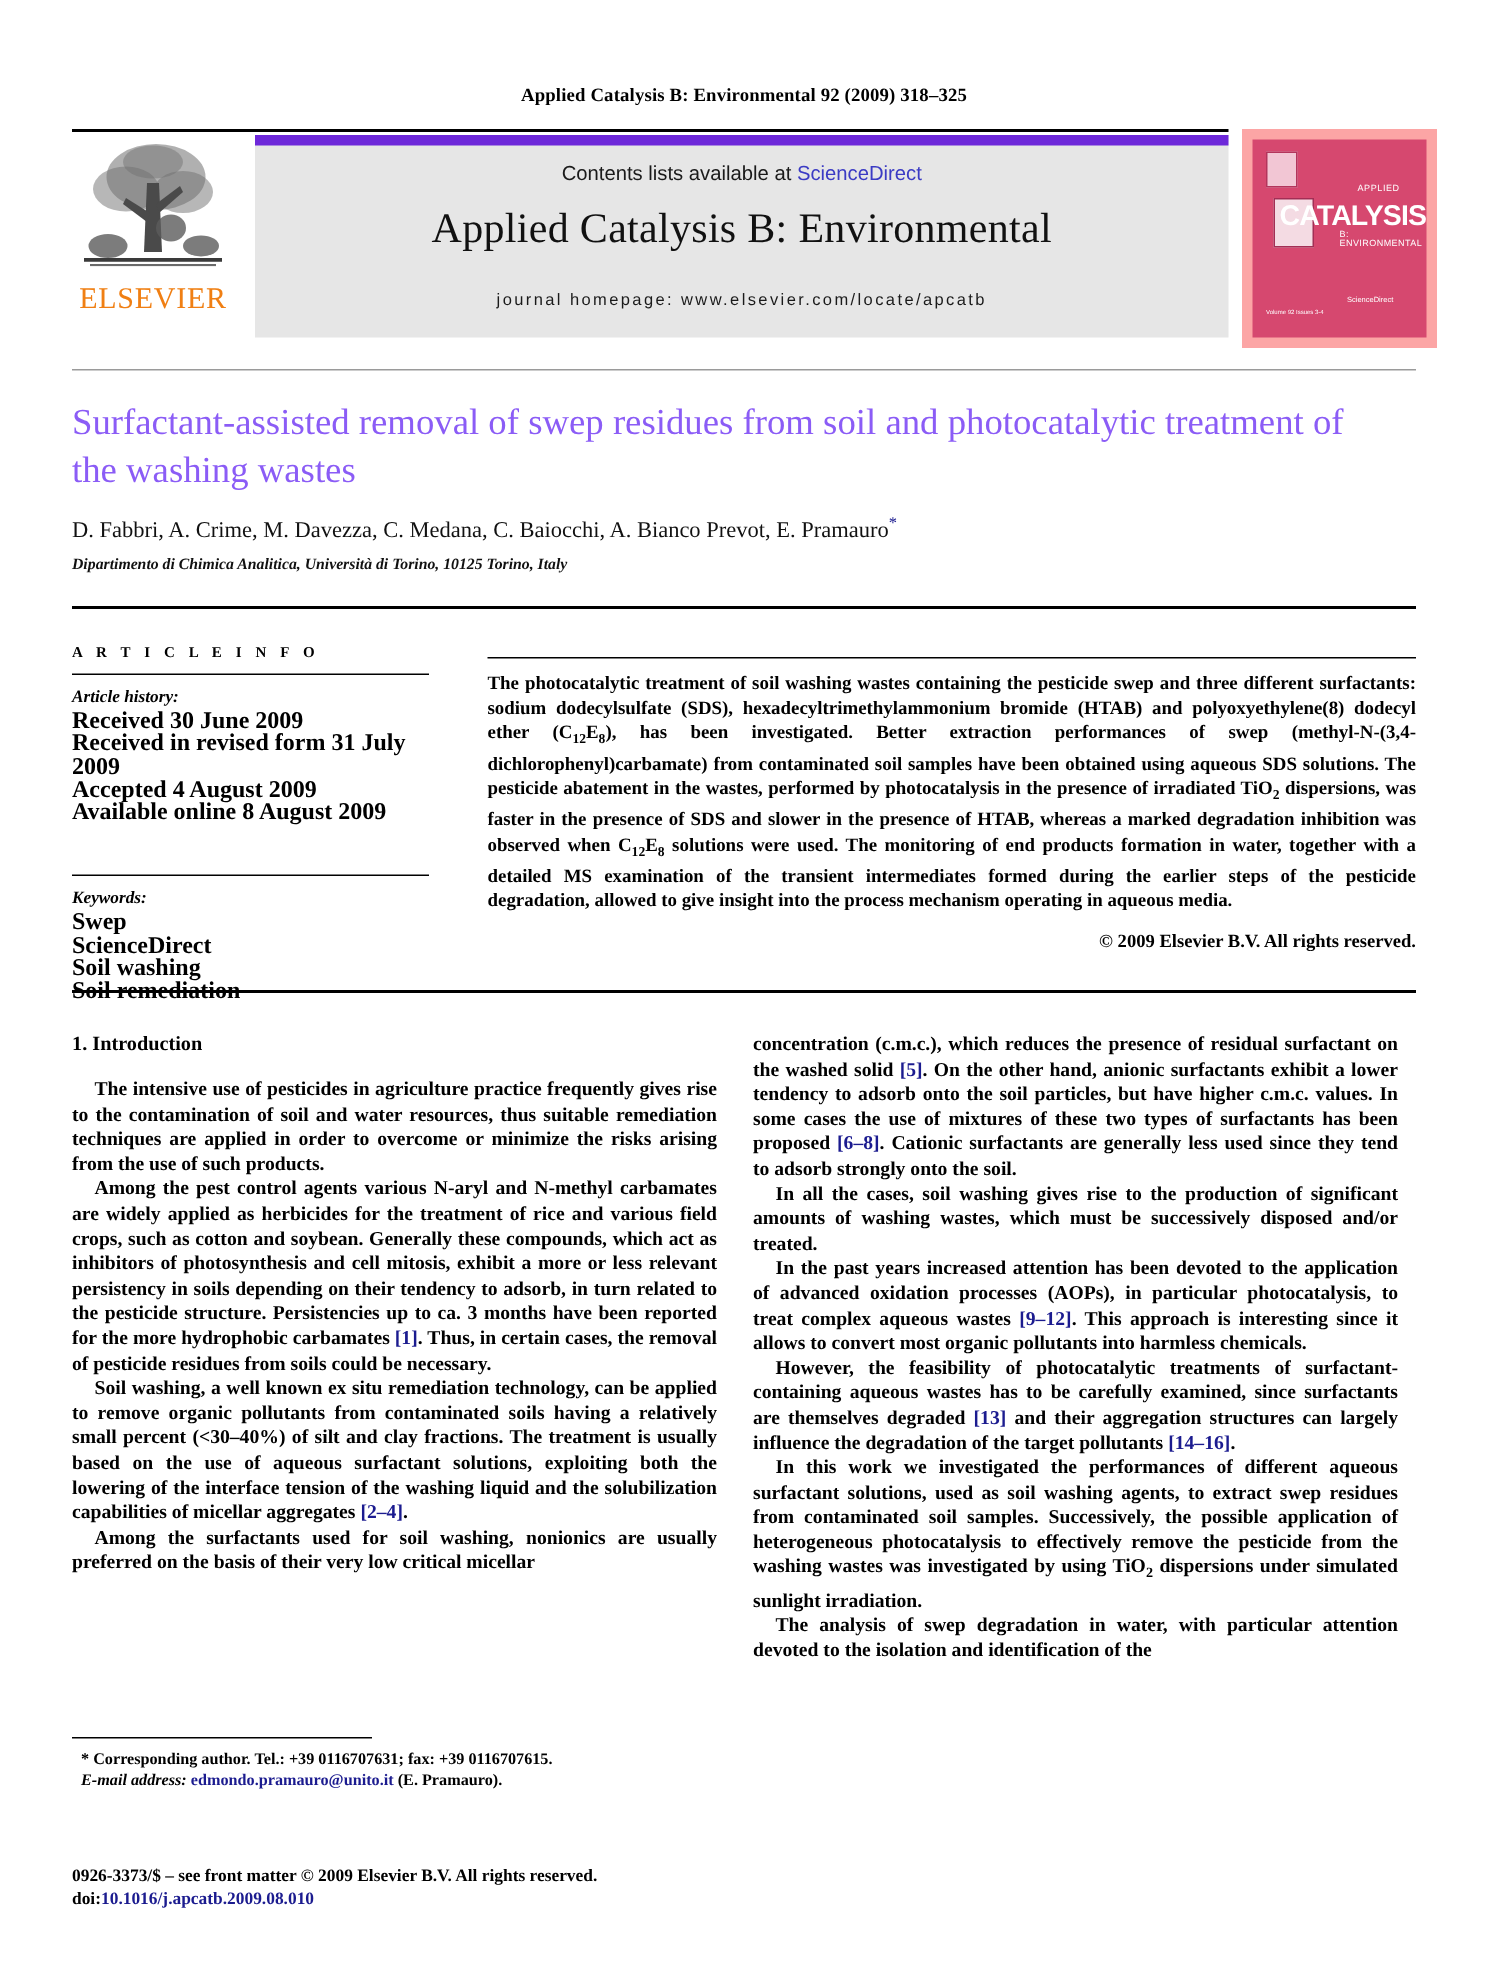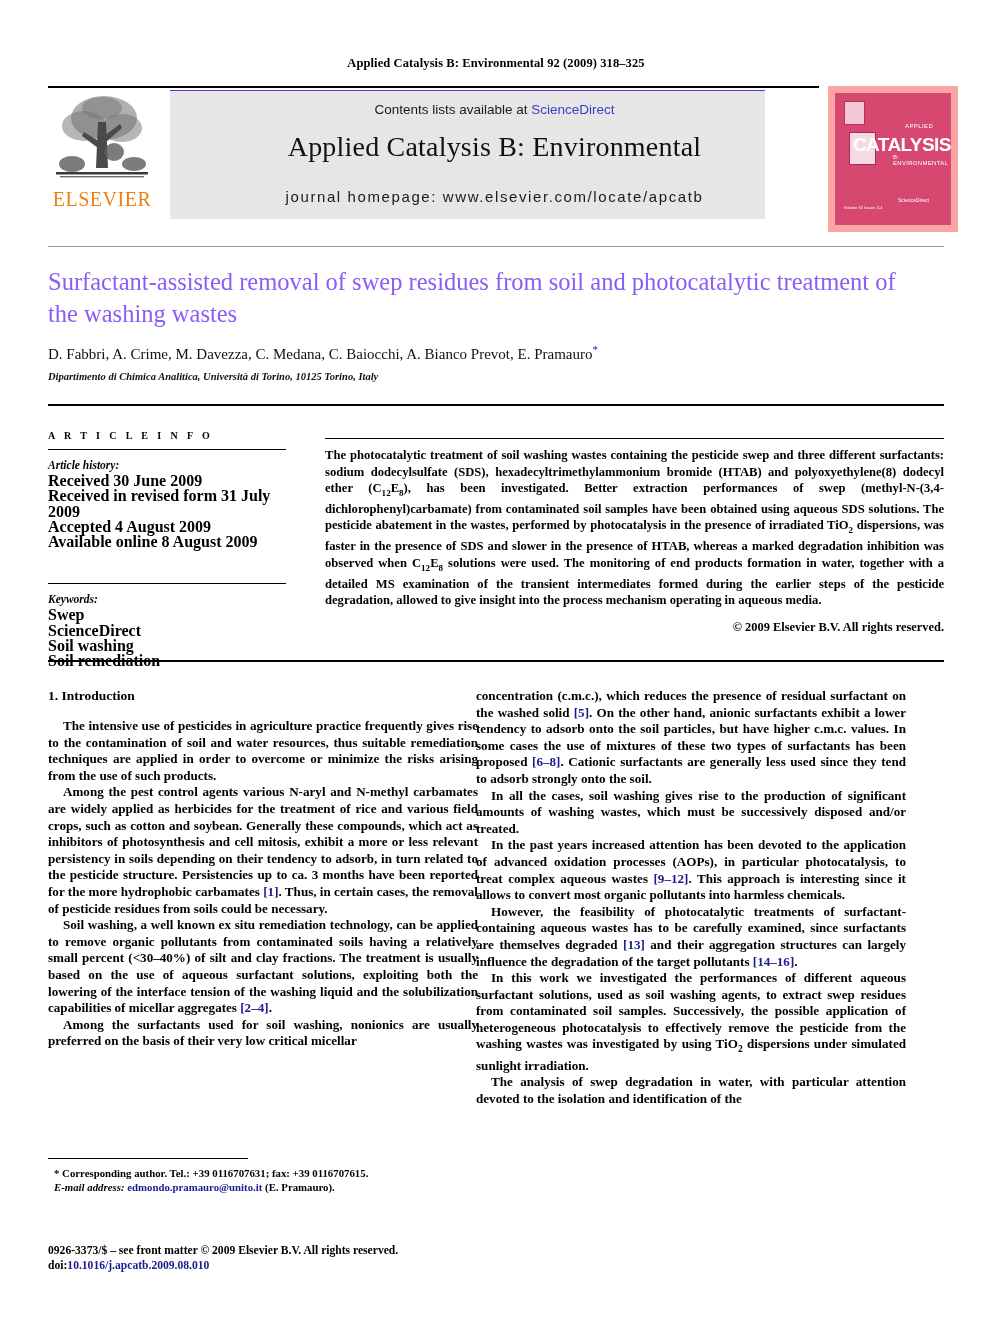--- a/index.html
+++ b/index.html
@@ -67,24 +67,24 @@
     width: 108px;
     text-align: center;
     color: #f07f13;
     font-family: "Liberation Serif", serif;
     font-size: 20px;
     letter-spacing: 0.5px;
   }
   .banner {
     position: absolute;
     left: 122px; top: 4px;
-    width: 595px;
+    width: 649px;
     height: 128px;
     background: #e6e6e6;
-    border-top: 1px solid #6d28d9;
+    border-top: 7px solid #6d28d9;
   }
   .banner-contents {
     position: absolute;
     left: 0; top: 11px;
     width: 649px;
     text-align: center;
     font-family: "Liberation Sans", sans-serif;
     font-size: 13.5px;
     color: #1a1a1a;
   }
@@ -100,21 +100,21 @@
     font-size: 28px;
     color: #111;
     letter-spacing: 0.2px;
   }
   .banner-homepage {
     position: absolute;
     left: 0; top: 97px;
     width: 649px;
     text-align: center;
     font-family: "Liberation Sans", sans-serif;
-    font-size: 15px;
+    font-size: 11px;
     letter-spacing: 1.6px;
     color: #1a1a1a;
   }
   .cover {
     position: absolute;
     left: 780px; top: 0px;
     width: 116px;
     height: 132px;
     background: #d6486f;
     border: 7px solid #fca5a5;
@@ -284,21 +284,21 @@
     width: 896px; height: 1.6px;
     background: #000;
   }
   .col-l {
     position: absolute;
     left: 48px; top: 688px;
     width: 430px;
   }
   .col-r {
     position: absolute;
-    left: 476px; top: 688px;
+    left: 502px; top: 688px;
     width: 430px;
   }
   h2.sec {
     margin: 0 0 14px 0;
     font-family: "Liberation Serif", serif;
     font-weight: bold;
     font-size: 13.5px;
   }
   p.body {
     margin: 0;

